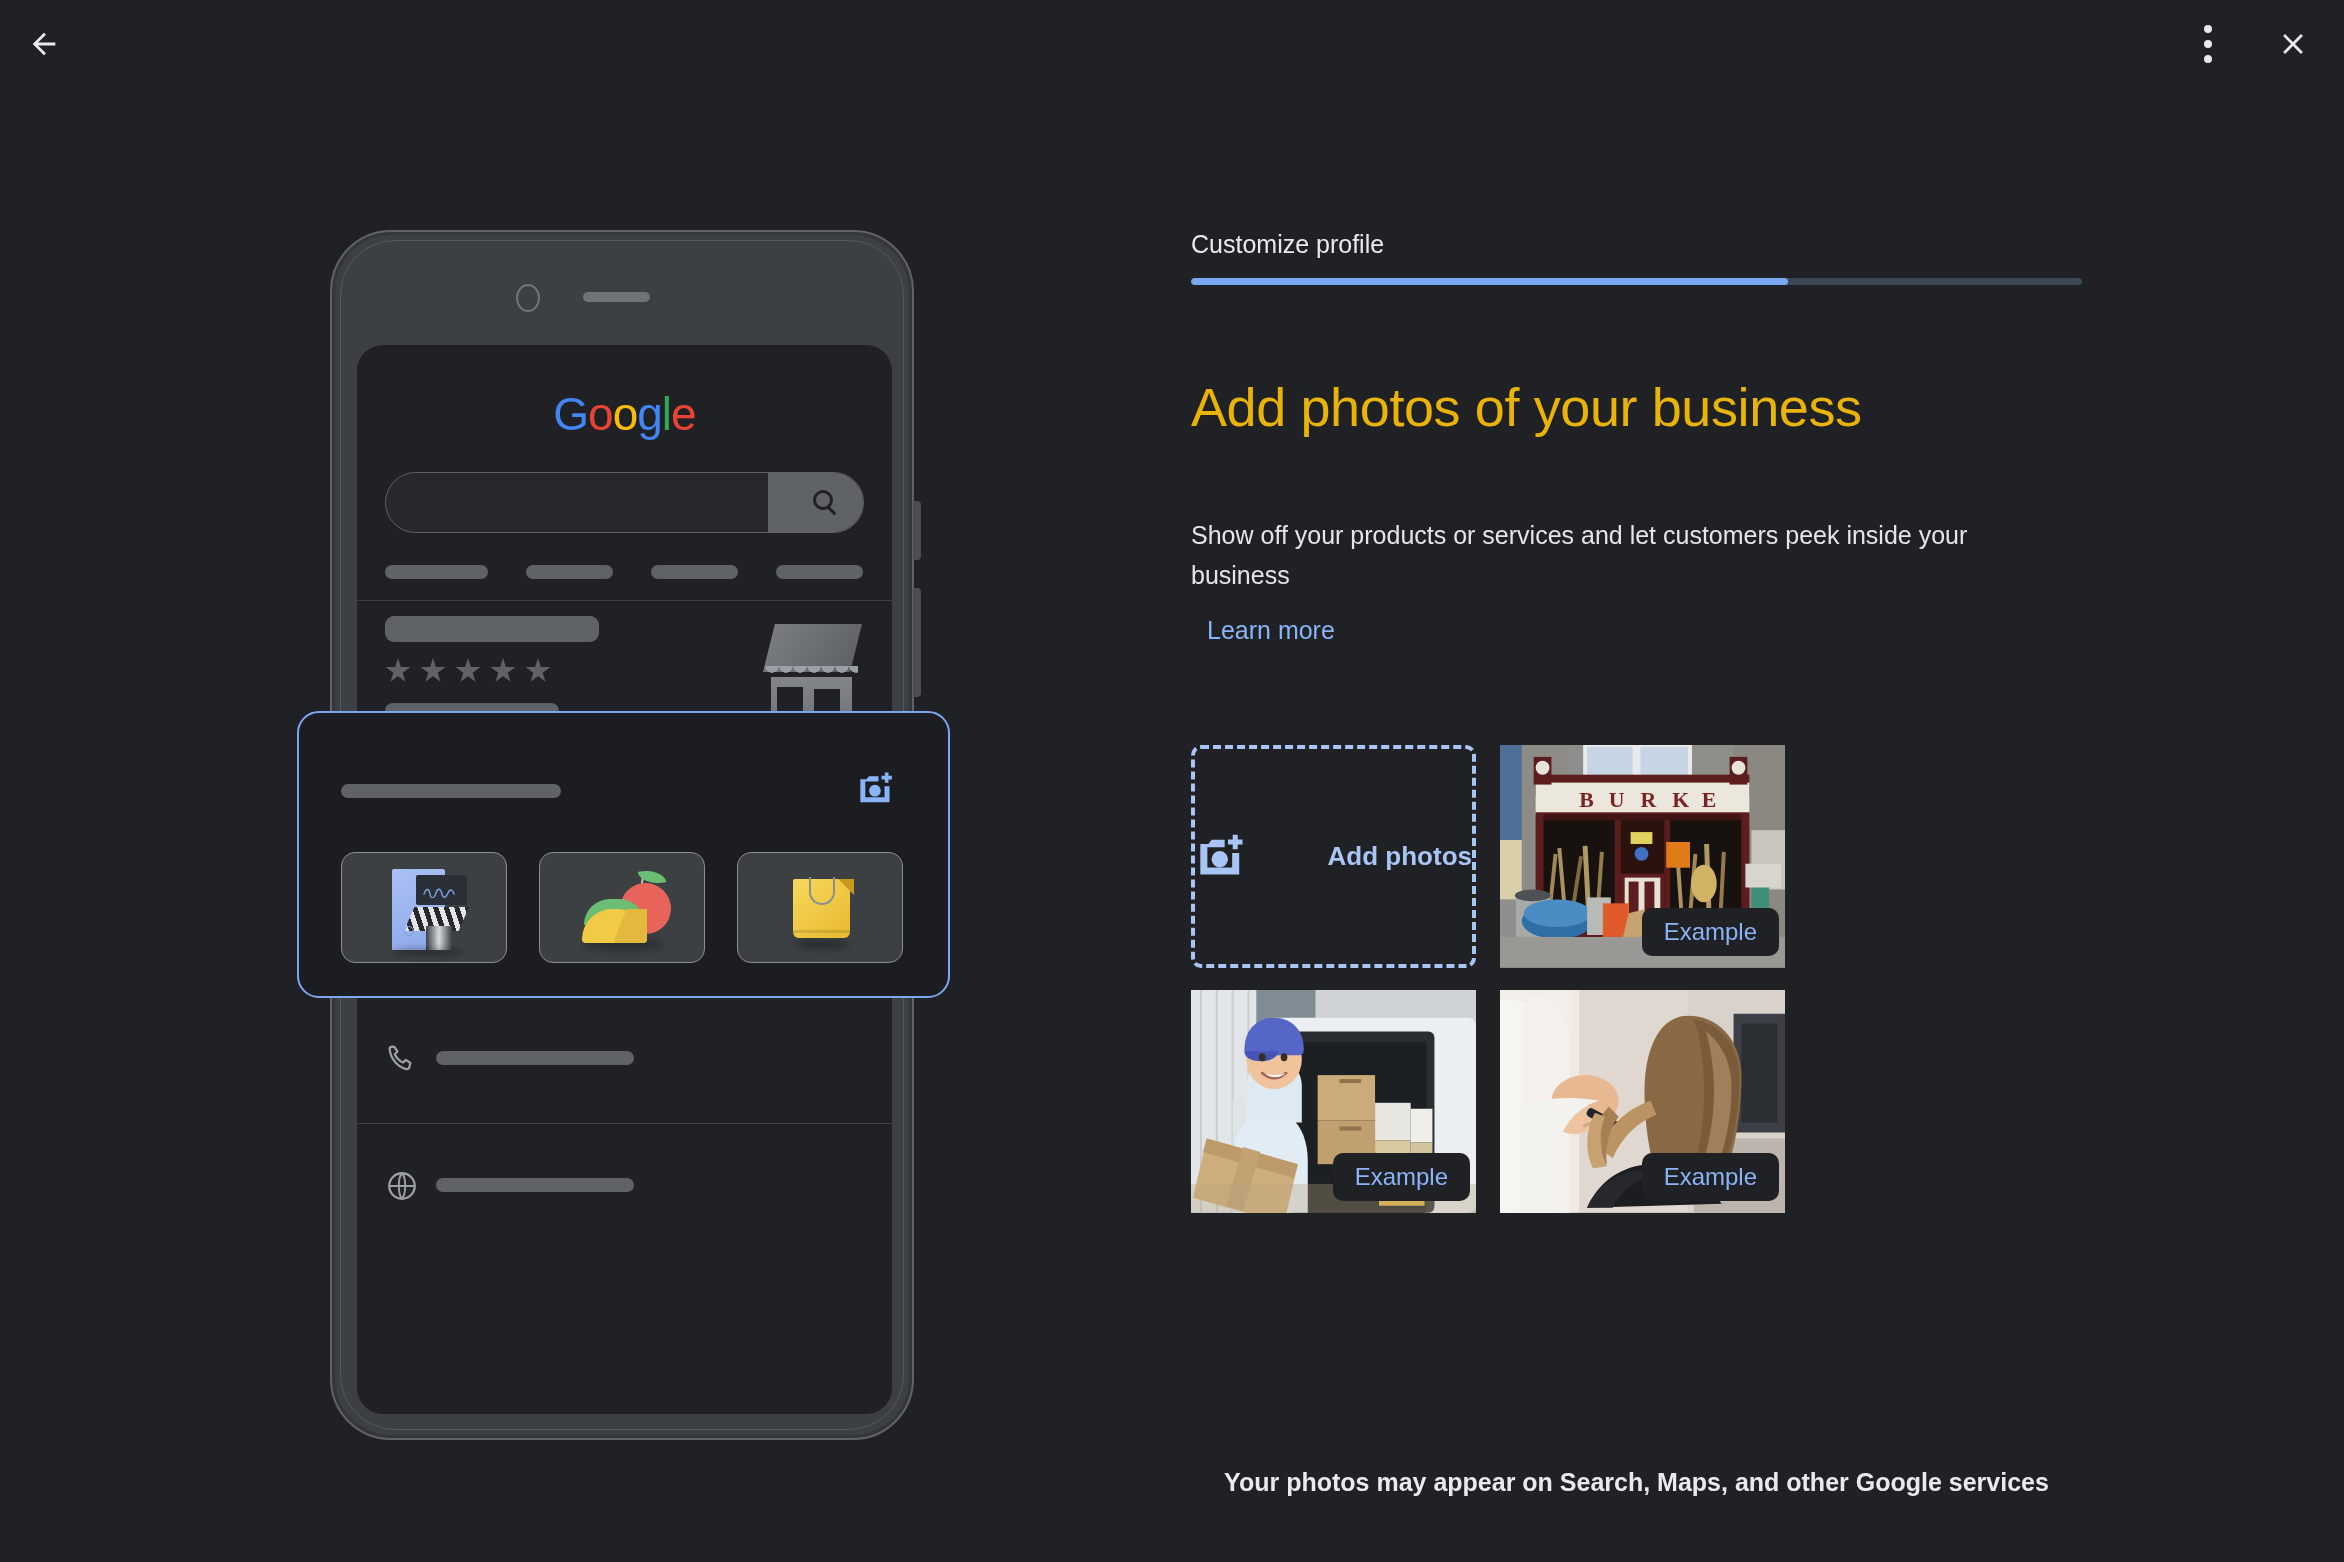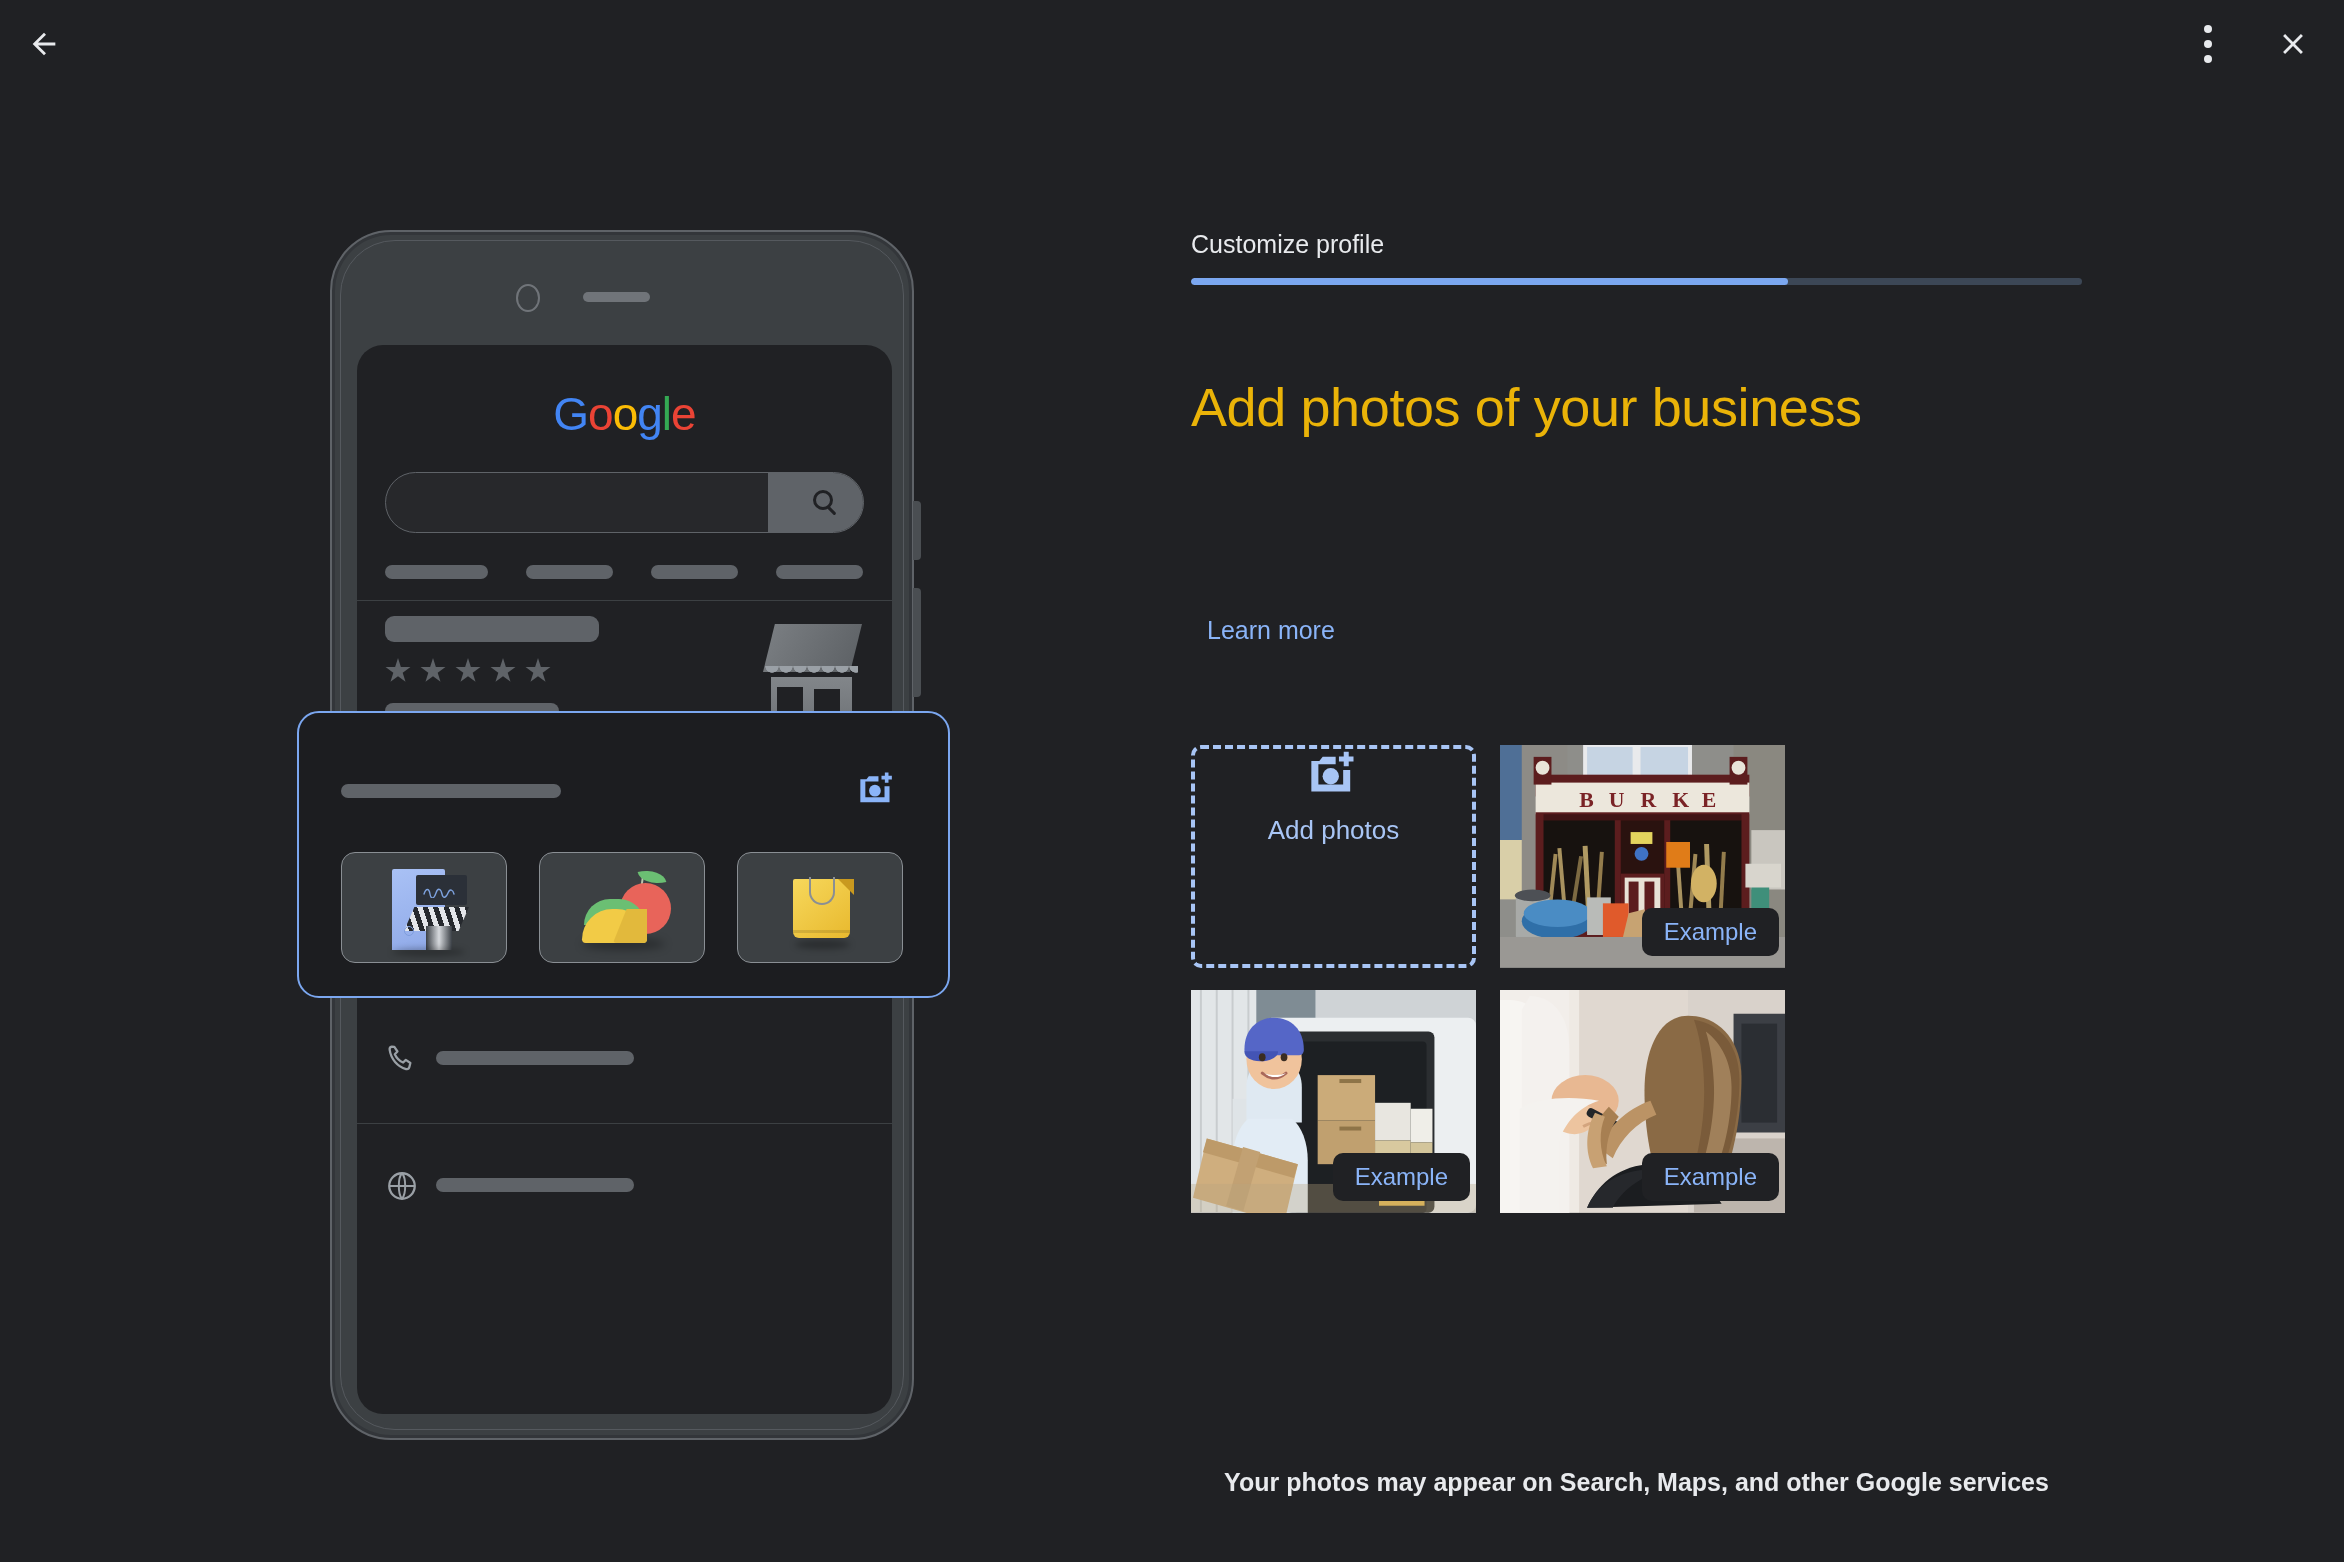--- a/index.html
+++ b/index.html
@@ -161,22 +161,22 @@
   .progress { position: absolute; left: 0; top: 278px; width: 891px; height: 7px; background: #3c4756; border-radius: 4px; overflow: hidden; }
   .progress-fill { height: 100%; background: #7ba7f0; border-radius: 4px; }
   .headline { position: absolute; left: 0; top: 376px; font-size: 54px; color: #eab308; font-weight: 400; letter-spacing: -0.4px; }
   .subtext { position: absolute; left: 0; top: 515px; width: 842px; font-size: 25px; line-height: 40px; color: #e3e5e8; }
   .learn-more { position: absolute; left: 16px; top: 616px; font-size: 25px; color: #8ab4f8; text-decoration: none; cursor: pointer; }
 
   .photo-grid { position: absolute; left: 0; top: 745px; width: 891px; display: grid; grid-template-columns: 285px 285px; gap: 22px 24px; }
   .add-photos {
     width: 285px; height: 223px;
     border: 4px dashed #a8c5f5; border-radius: 10px;
-    display: flex; flex-direction: column; align-items: center; justify-content: flex-start;
-    gap: 16px; cursor: pointer;
+    display: flex; align-items: center; justify-content: space-between;
+    gap: 16px; cursor: pointer; font-weight: bold;
   }
   .add-photos-label { font-size: 26px; color: #a8c5f5; }
 
   .photo-tile { position: relative; width: 285px; height: 223px; overflow: hidden; }
   .example-badge {
     position: absolute; right: 6px; bottom: 12px;
     background: #202124; color: #8ab4f8;
     font-size: 24px; padding: 10px 22px; border-radius: 10px;
   }
   .footer-note {
@@ -354,20 +354,21 @@
 
 <div class="right-pane">
 
   <div class="step-label">Customize profile</div>
 
   <div class="progress" style="background: rgb(60, 71, 86);">
     <div class="progress-fill" id="progress-fill" style="width: 67%; background: rgb(123, 167, 240);"></div>
   </div>
 
   <h1 class="headline">Add photos of your business</h1>
+  <p class="subtext">Show off your products or services and let customers peek inside your business</p>
   <a class="learn-more">Learn more</a>
 
   <div class="photo-grid">
 
     <div class="add-photos">
       <svg width="55" height="50" viewBox="0 0 24 22">
         <path d="M3 6h3.2l1.4-1.8h4.6V6H4.6v10.4H17V10h1.6v8H3z" fill="#a8c5f5"></path>
         <path d="M3 6h3.2l1.4-1.8h4.6V6H4.6v10.4H17V10h1.6v8H3z" fill="none" stroke="#a8c5f5" stroke-width="1.5"></path>
         <circle cx="10.8" cy="12" r="3.6" fill="#a8c5f5"></circle>
         <path d="M17.6 1.2v6.4M14.4 4.4h6.4" stroke="#a8c5f5" stroke-width="2.2"></path>

